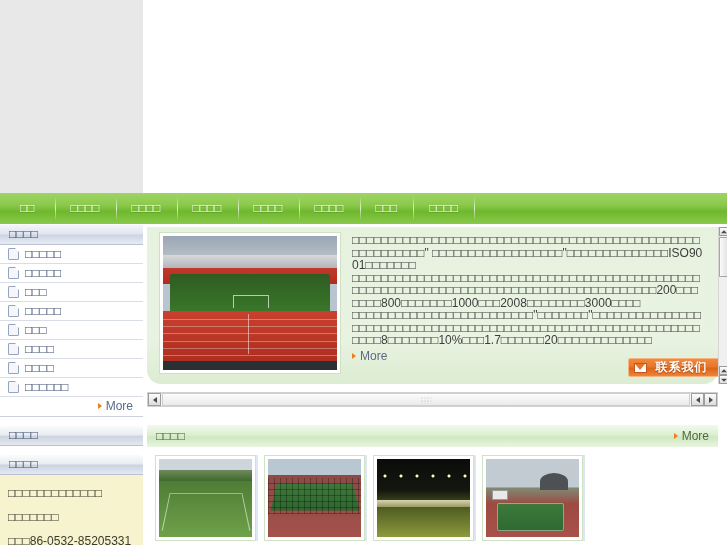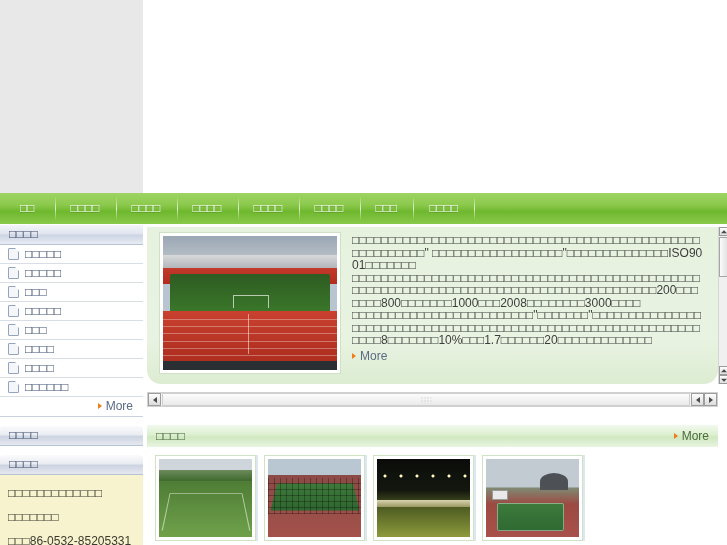--- a/index.html
+++ b/index.html
@@ -323,20 +323,24 @@
         <div class="article">
           <p>□□□□□□□□□□□□□□□□□□□□□□□□□□□□□□□□□□□□□□□□□□□□□□□□□□□□□□□□□□" □□□□□□□□□□□□□□□□□□"□□□□□□□□□□□□□□ISO9001□□□□□□□</p>
           <p>□□□□□□□□□□□□□□□□□□□□□□□□□□□□□□□□□□□□□□□□□□□□□□□□□□□□□□□□□□□□□□□□□□□□□□□□□□□□□□□□□□□□□□□□□□200□□□□□□□800□□□□□□□1000□□□2008□□□□□□□□3000□□□□</p>
           <p>□□□□□□□□□□□□□□□□□□□□□□□□□"□□□□□□□"□□□□□□□□□□□□□□□□□□□□□□□□□□□□□□□□□□□□□□□□□□□□□□□□□□□□□□□□□□□□□□□□□□□8□□□□□□□10%□□□1.7□□□□□□20□□□□□□□□□□□□□</p>
         </div>
 
         <div class="art-more">
           <span class="arw"></span><span class="more-txt">More</span>
         </div>
 
+        <div class="contact-btn">
+          <span class="env"></span>
+          <span class="cbtn-txt">联系我们</span>
+        </div>
       </div>
 
       <div class="vscroll">
         <div class="vbtn up">
             <i></i>
           </div>
         <div class="vthumb"></div>
         <div class="vbot">
           <div class="vbtn up">
               <i></i>

